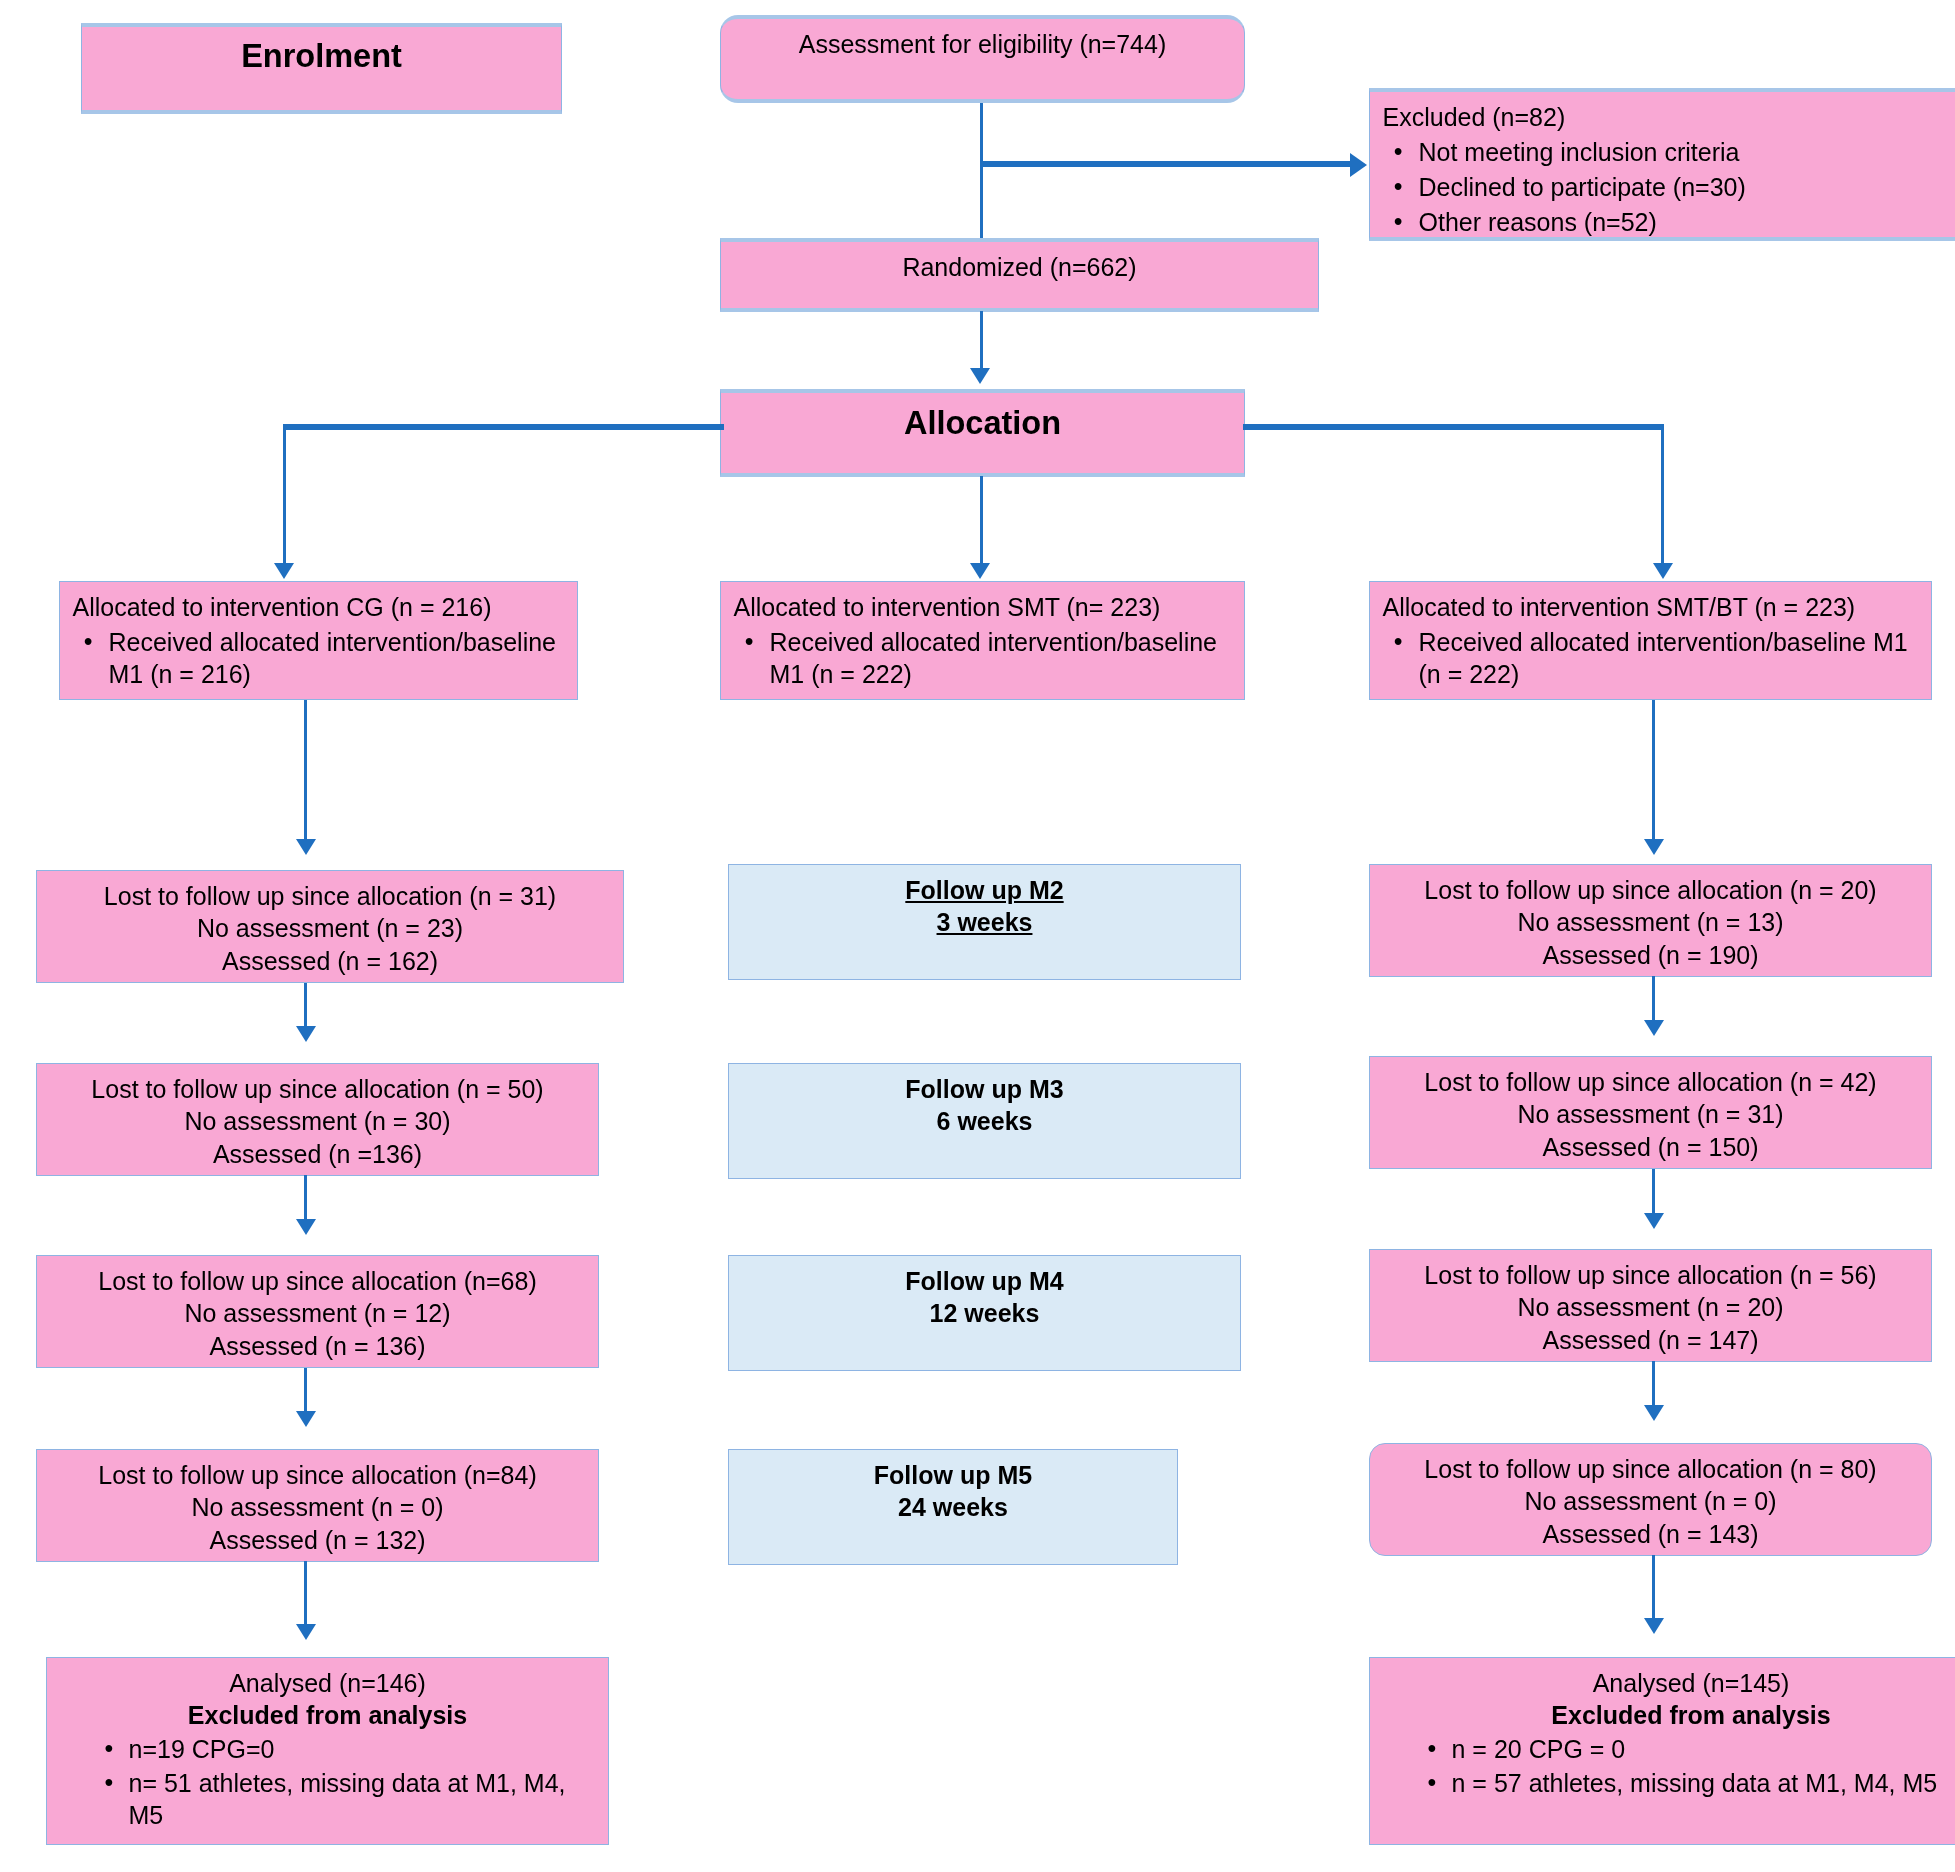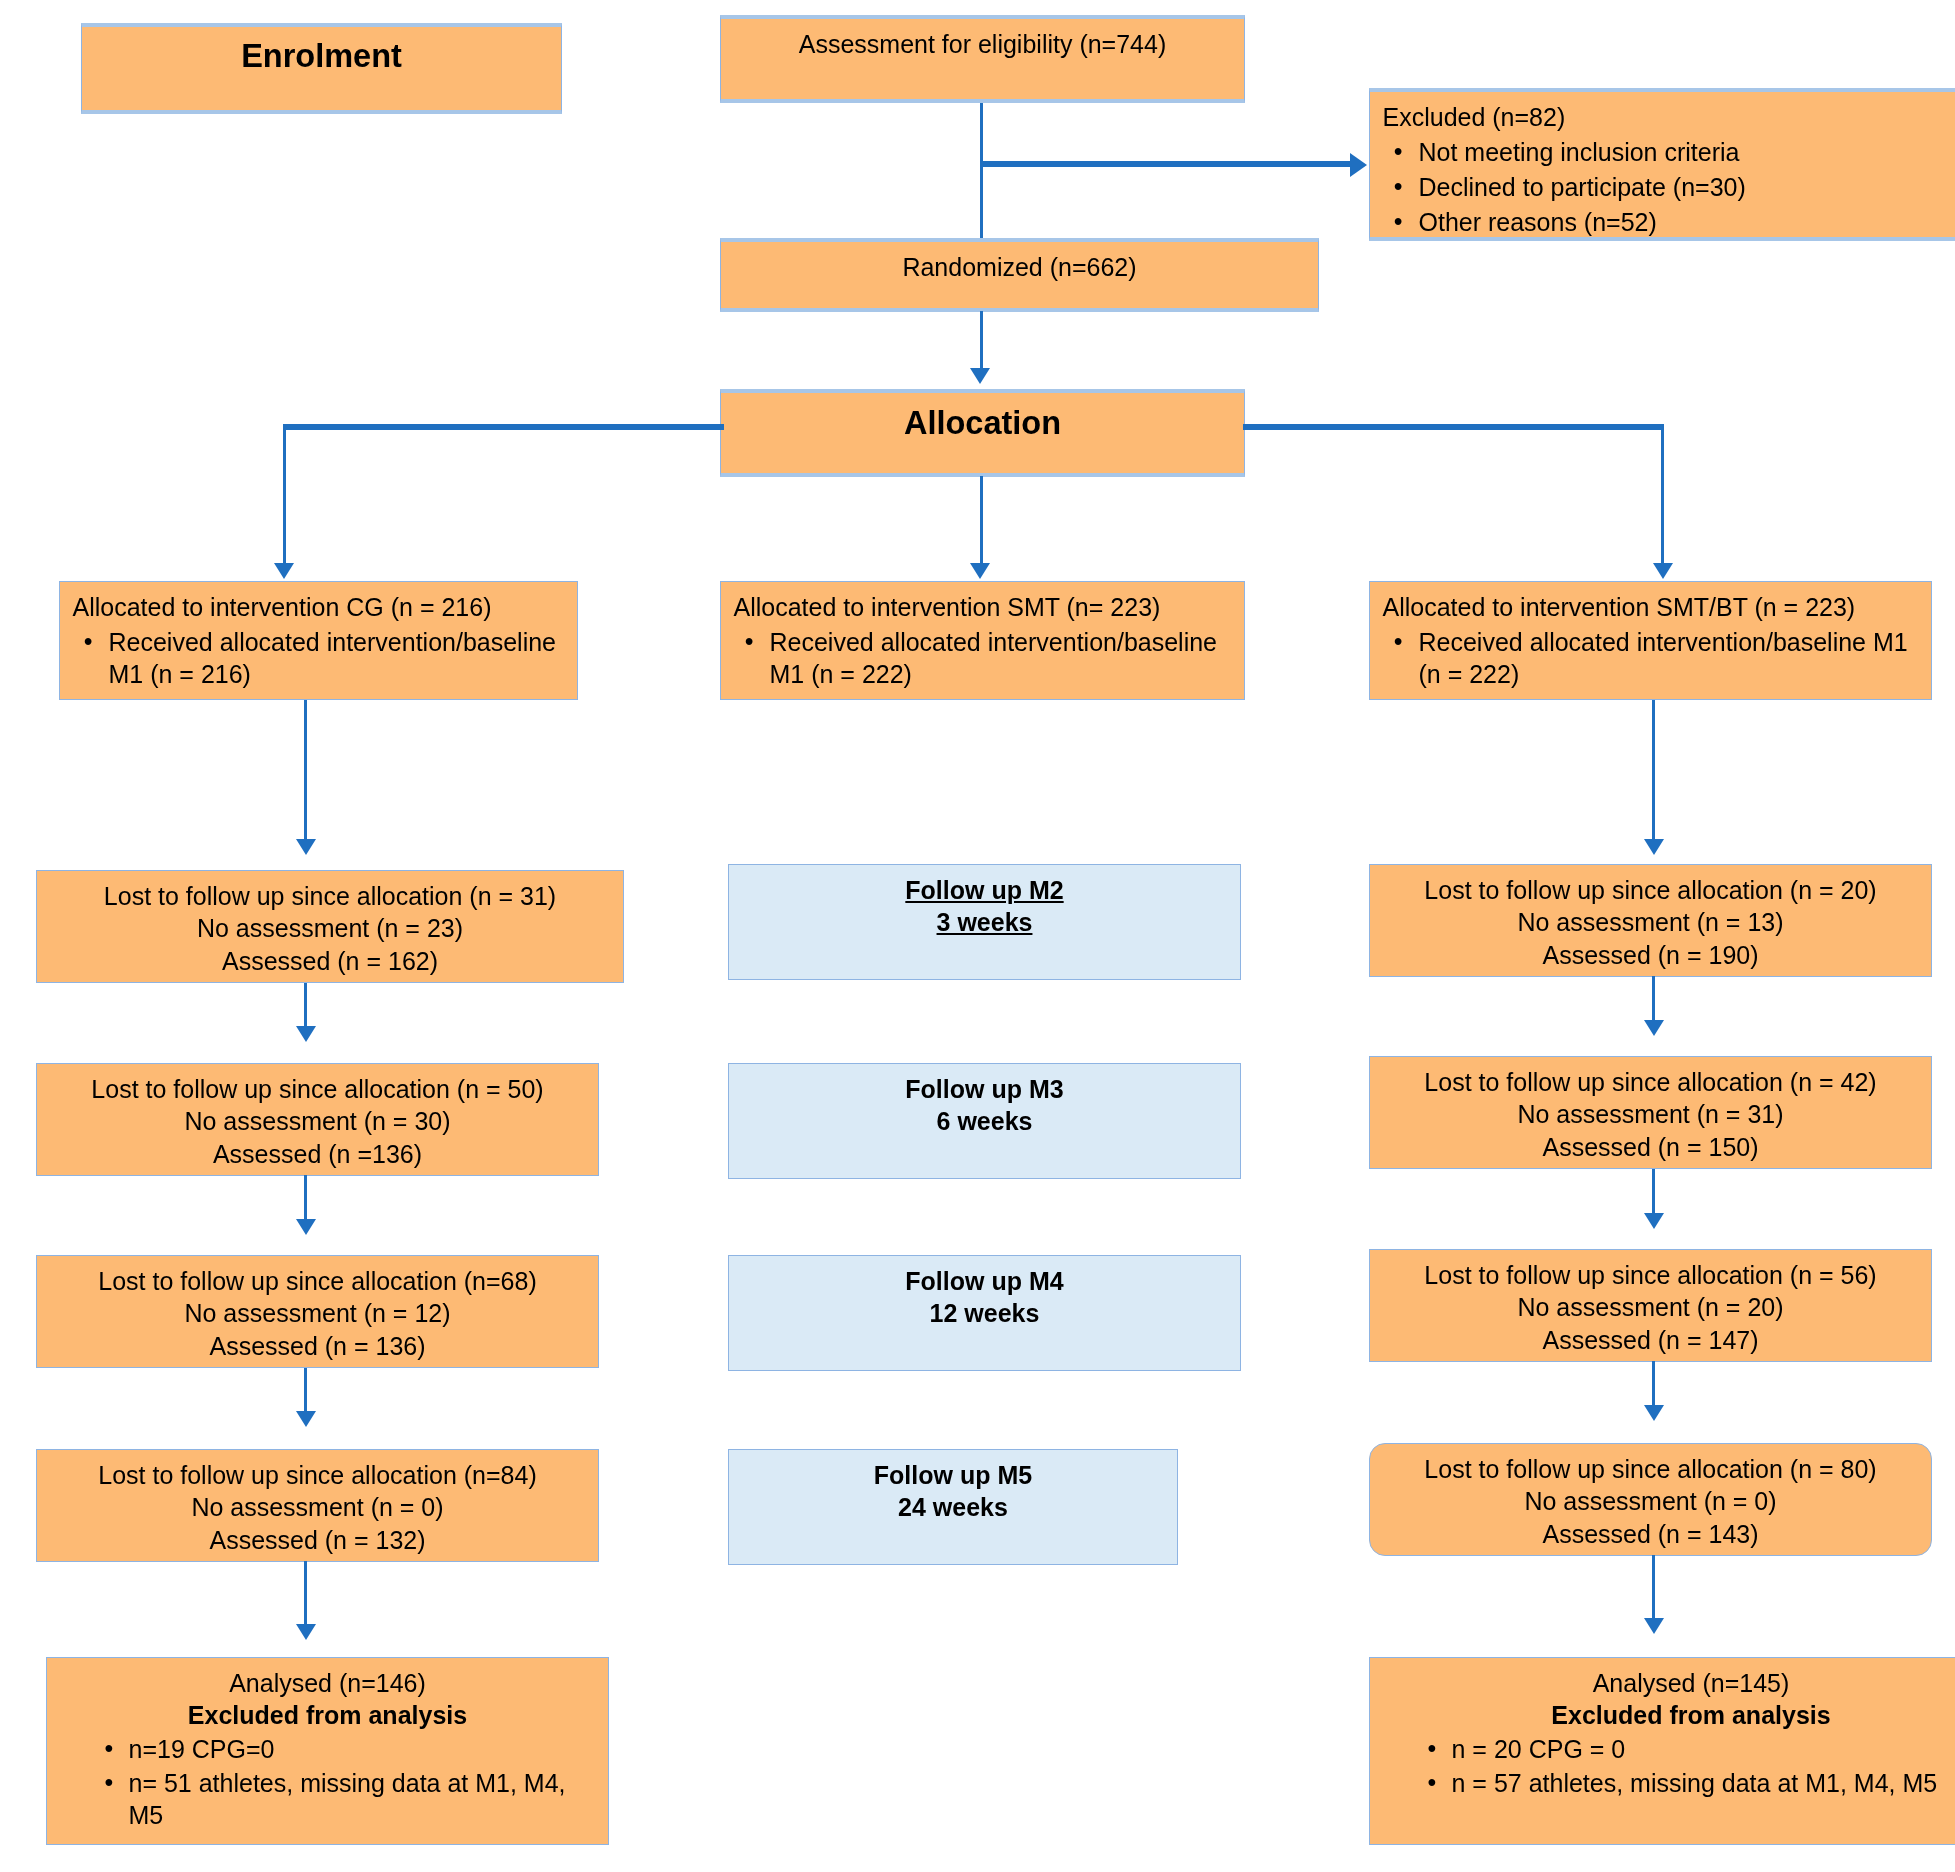--- a/index.html
+++ b/index.html
@@ -2,21 +2,21 @@
 <html style="font-size:10px"><head>
 <meta charset="utf-8">
 <style>
   html,body{margin:0;padding:0;background:#ffffff;}
   body{width:1955px;height:1873px;position:relative;
        font-family:"Liberation Sans", sans-serif;color:#000;}
   .stage{position:absolute;left:0;top:0;width:1955px;height:1873px;}
 
   
   .box{position:absolute;box-sizing:border-box;
-       border:1.9px solid #8eb4e3;background:#fdba74;
+       border:1.9px solid #8eb4e3;background:#f9a8d4;
        font-size:25px;line-height:1.30;}
   .box.shadow{border-top:4.4px solid #a7c6e8;border-bottom:4.4px solid #a7c6e8;}
   .box.fill{background:#daeaf6;}
   .box .inner{padding:8.8px 12.5px;}
   .ctr{text-align:center;}
   .bold{font-weight:bold;}
   .hdr{font-weight:bold;font-size:32.5px;}
 
   ul.bl{list-style:none;margin:0;padding:0;}
   ul.bl li{position:relative;padding-left:36px;margin:2.5px 0;}
@@ -39,21 +39,21 @@
 </style>
 </head>
 <body>
 
 <div class="stage">
 
   <div class="box shadow" style="left:81px;top:22.5px;width:481px;height:91px;">
     <div class="inner hdr ctr">Enrolment</div>
   </div>
 
-  <div class="box shadow" style="left:720px;top:15px;width:525px;height:88px;">
+  <div class="box shadow" style="left:720px;top:15px;width:525px;height:88px;border-radius:18px;">
     <div class="inner ctr">Assessment for eligibility (n=744)</div>
   </div>
 
   <div class="box shadow" style="left:1369px;top:88px;width:624px;height:153px;">
     <div class="inner">
       <div>Excluded (n=82)</div>
       <ul class="bl">
         <li>Not meeting inclusion criteria</li>
         <li>Declined to participate (n=30)</li>
         <li>Other reasons (n=52)</li>

